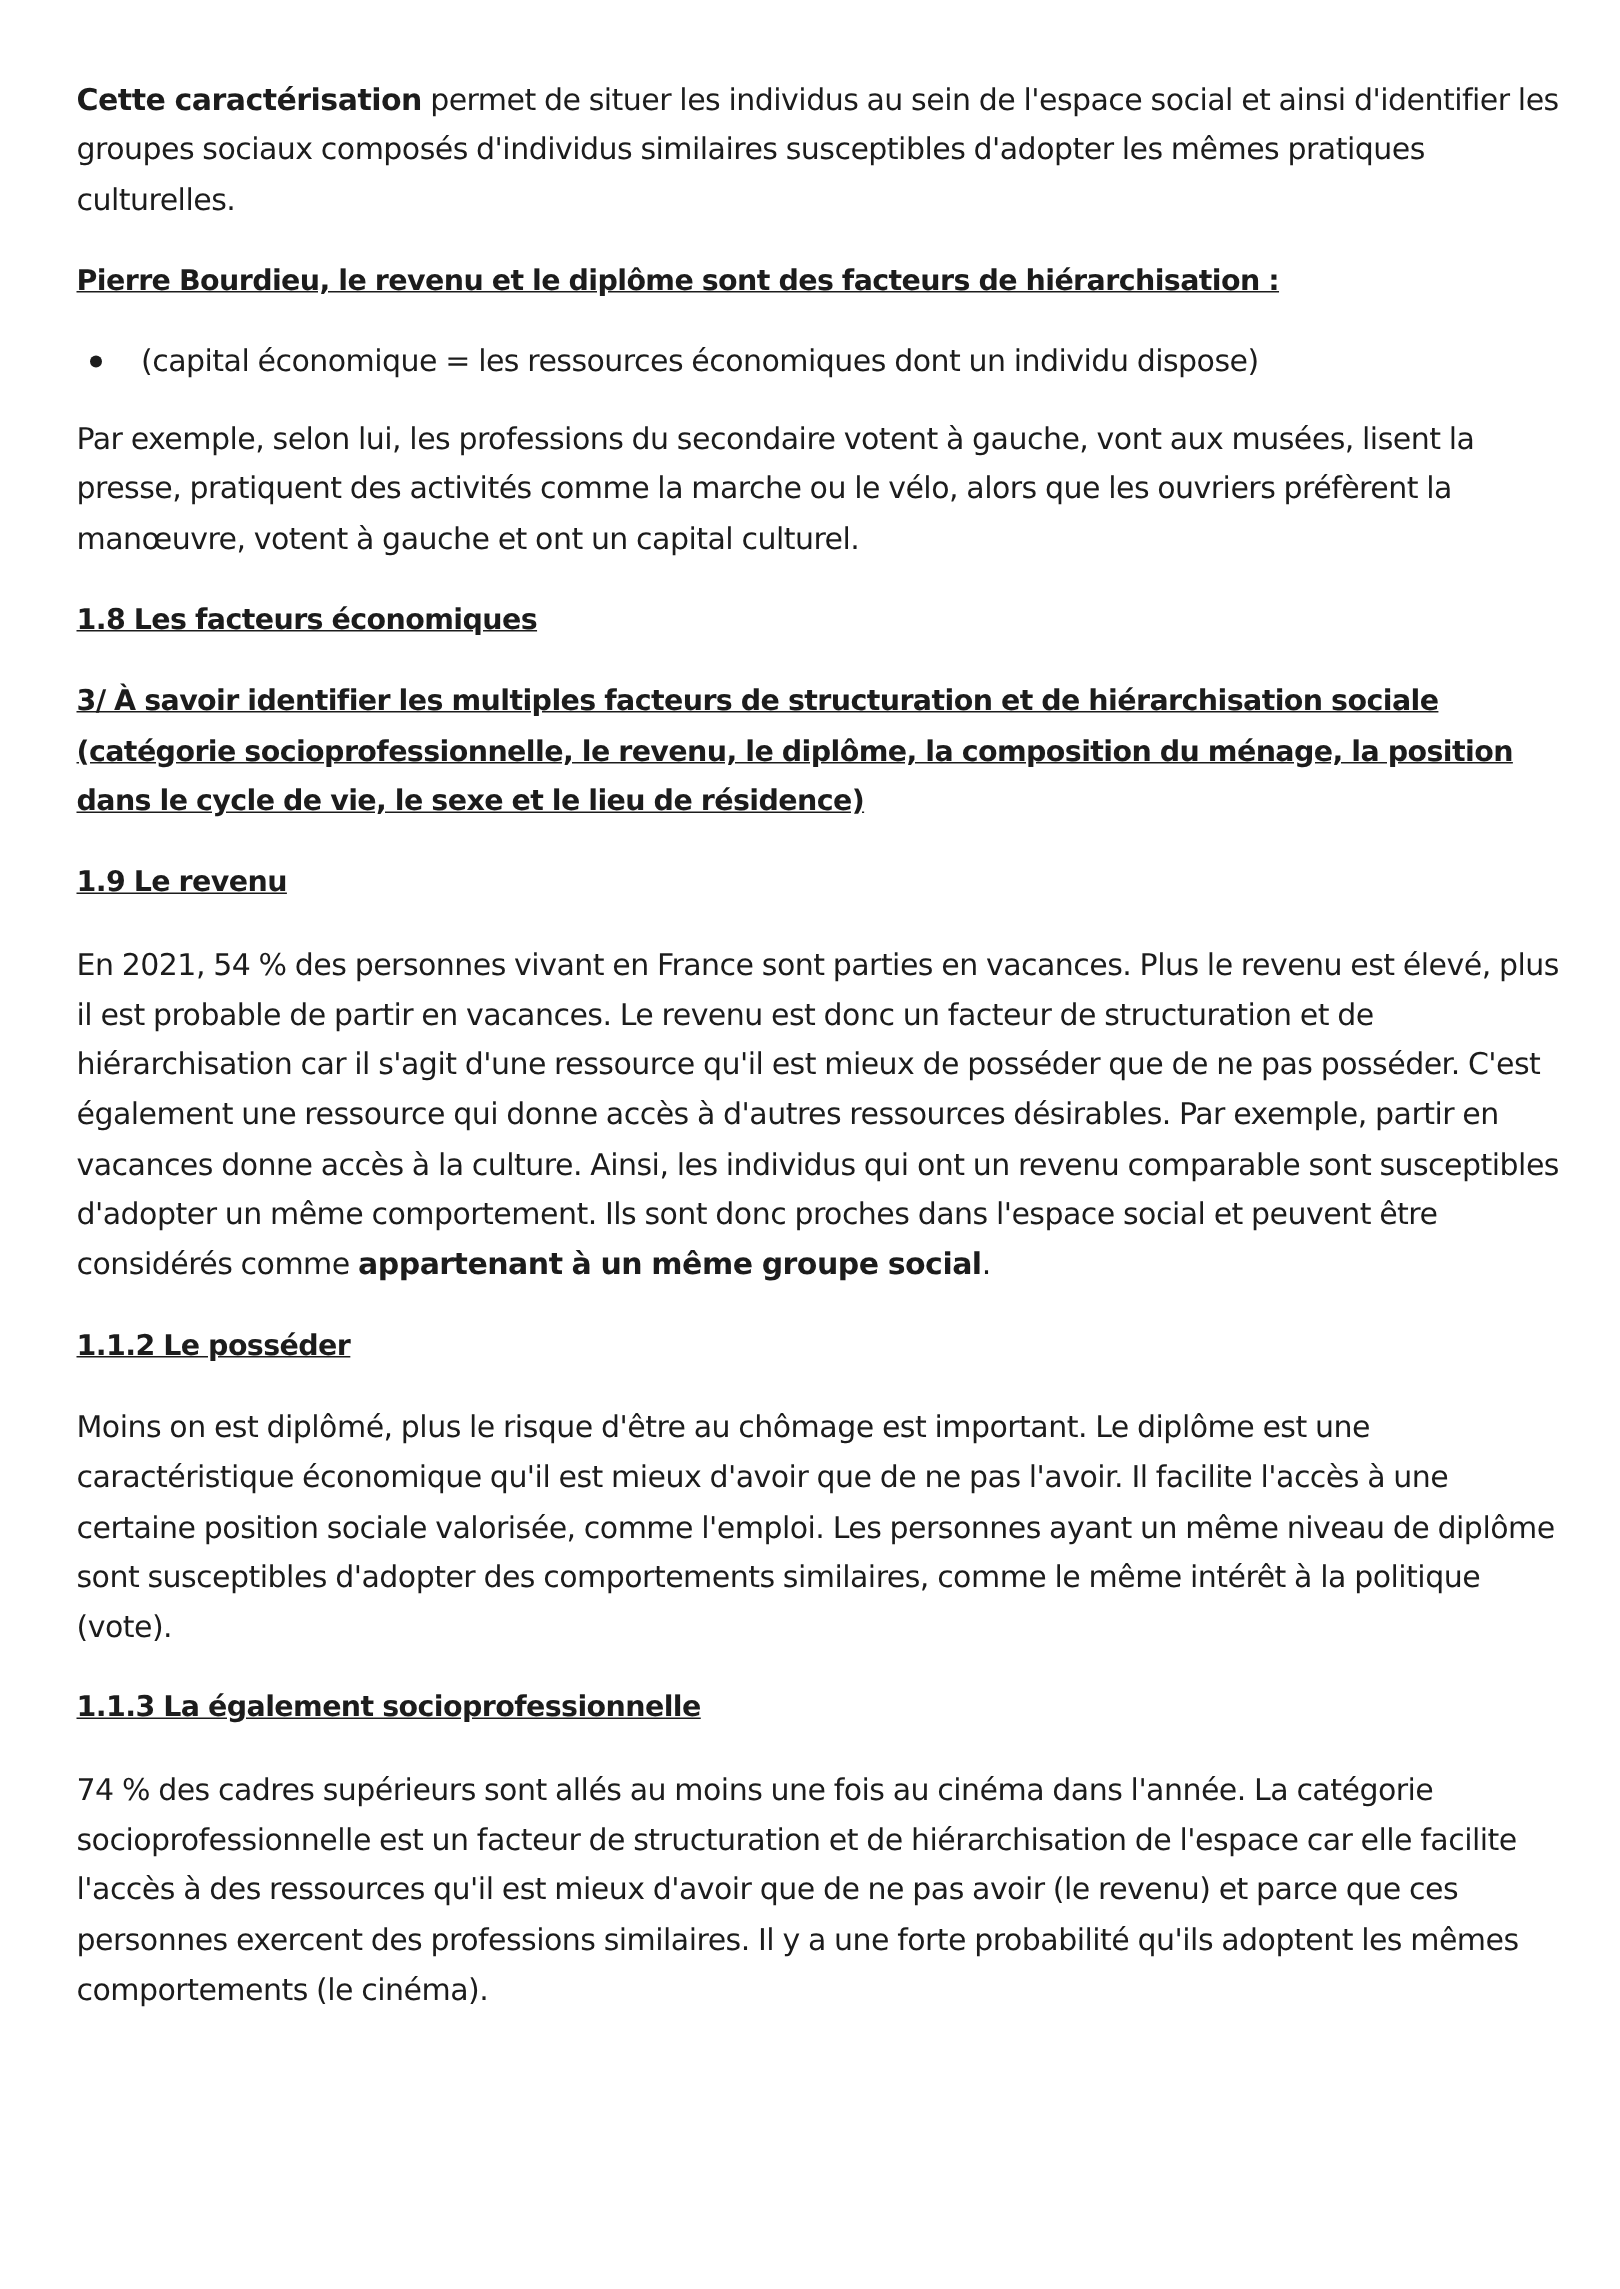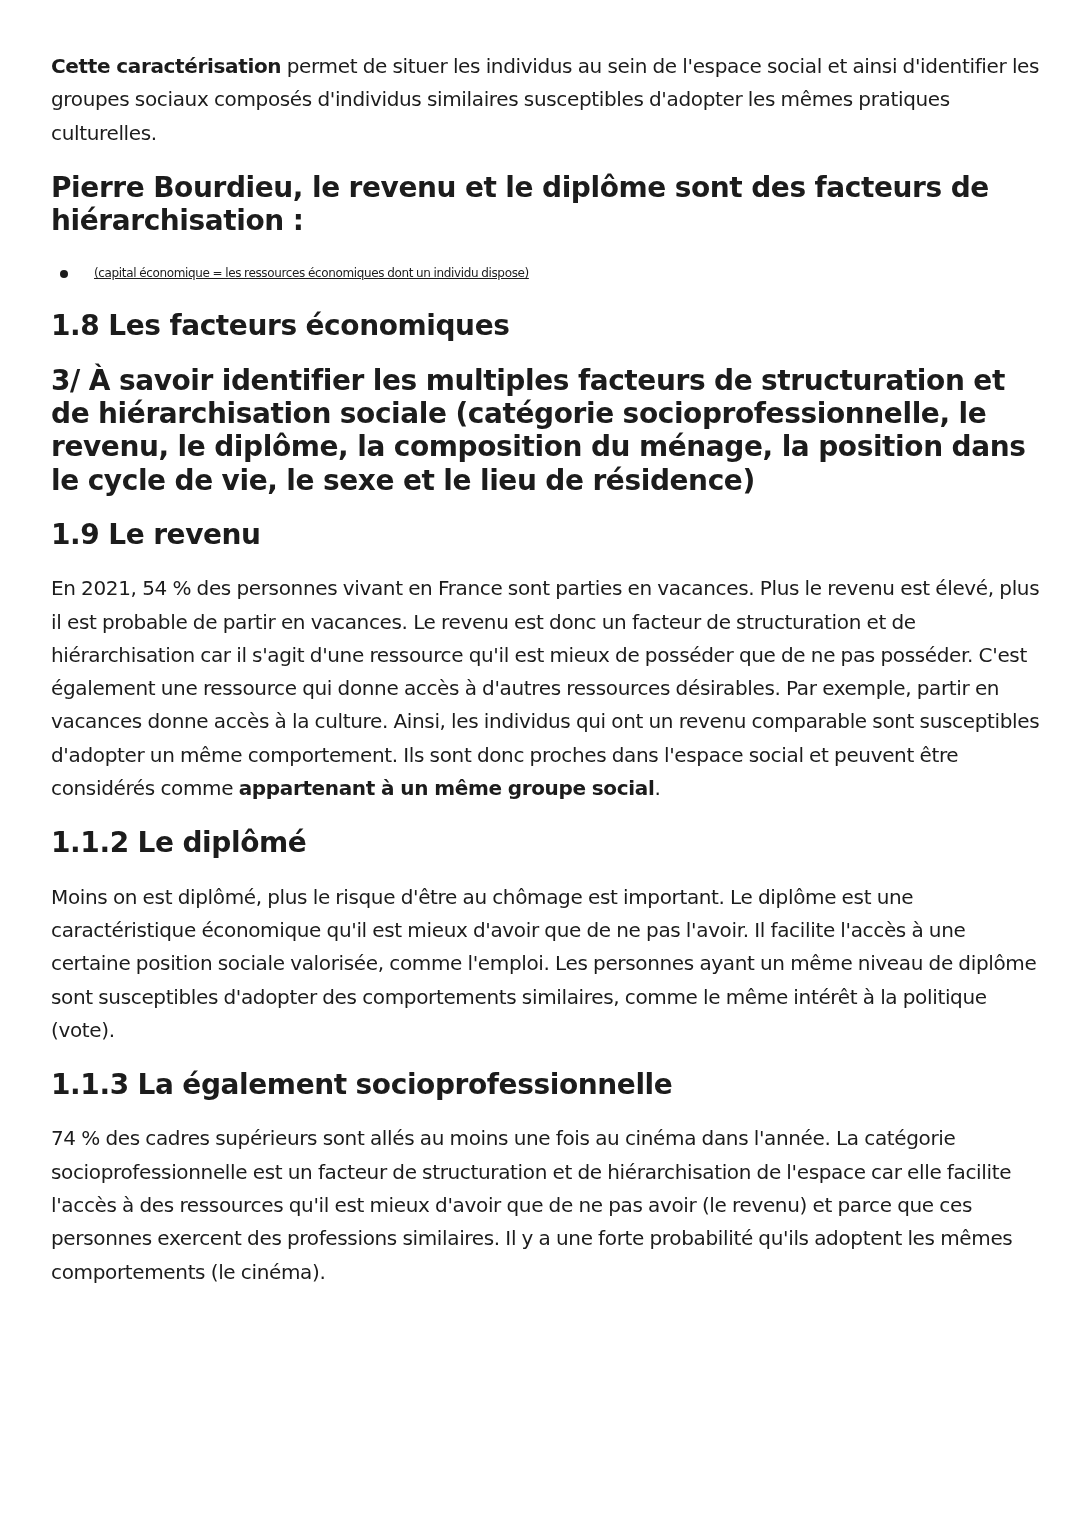--- a/index.html
+++ b/index.html
@@ -18,37 +18,37 @@
   }
   p, h3, ul { margin: 0; }
   .para {
     font-size: 20px;
     line-height: 33.3px;
     letter-spacing: -0.35px;
     word-spacing: -0.5px;
     margin-bottom: 21px;
   }
   .heading {
-    font-size: 28px;
+    font-size: 19px;
     line-height: 33.3px;
     font-weight: bold;
     letter-spacing: -0.4px;
     word-spacing: -0.5px;
     margin-bottom: 21px;
+    text-decoration: underline;
   }
   .bold { font-weight: bold; }
   ul.bullets {
     list-style: none;
     padding: 0 0 0 43px;
     margin-bottom: 21px;
-    font-size: 12px;
+    font-size: 20px;
     line-height: 30px;
     letter-spacing: -0.35px;
     word-spacing: -0.5px;
-    text-decoration: underline;
   }
   ul.bullets li { position: relative; }
   ul.bullets li .dot {
     position: absolute;
     left: -34px;
     top: 12px;
     width: 8px;
     height: 8px;
     border-radius: 50%;
     background: #1c1c1c;
@@ -60,30 +60,31 @@
 <div class="page">
 
   <p class="para"><span class="bold">Cette caractérisation</span><span> permet de situer les individus au sein de l'espace social et ainsi d'identifier les groupes sociaux composés d'individus similaires susceptibles d'adopter les mêmes pratiques culturelles.</span></p>
 
   <h3 class="heading">Pierre Bourdieu, le revenu et le diplôme sont des facteurs de hiérarchisation :</h3>
 
   <ul class="bullets">
     <li><span class="dot"></span><span>(capital économique = les ressources économiques dont un individu dispose)</span></li>
   </ul>
 
+  <p class="para">Par exemple, selon lui, les professions du secondaire votent à gauche, vont aux musées, lisent la presse, pratiquent des activités comme la marche ou le vélo, alors que les ouvriers préfèrent la manœuvre, votent à gauche et ont un capital culturel.</p>
 
   <h3 class="heading">1.8 Les facteurs économiques</h3>
 
   <h3 class="heading">3/ À savoir identifier les multiples facteurs de structuration et de hiérarchisation sociale (catégorie socioprofessionnelle, le revenu, le diplôme, la composition du ménage, la position dans le cycle de vie, le sexe et le lieu de résidence)</h3>
 
   <h3 class="heading">1.9 Le revenu</h3>
 
   <p class="para"><span>En 2021, 54 % des personnes vivant en France sont parties en vacances. Plus le revenu est élevé, plus il est probable de partir en vacances. Le revenu est donc un facteur de structuration et de hiérarchisation car il s'agit d'une ressource qu'il est mieux de posséder que de ne pas posséder. C'est également une ressource qui donne accès à d'autres ressources désirables. Par exemple, partir en vacances donne accès à la culture. Ainsi, les individus qui ont un revenu comparable sont susceptibles d'adopter un même comportement. Ils sont donc proches dans l'espace social et peuvent être considérés comme </span><span class="bold">appartenant à un même groupe social</span><span>.</span></p>
 
-  <h3 class="heading">1.1.2 Le diplômé</h3>
+  <h3 class="heading">1.1.2 Le posséder</h3>
 
   <p class="para">Moins on est diplômé, plus le risque d'être au chômage est important. Le diplôme est une caractéristique économique qu'il est mieux d'avoir que de ne pas l'avoir. Il facilite l'accès à une certaine position sociale valorisée, comme l'emploi. Les personnes ayant un même niveau de diplôme sont susceptibles d'adopter des comportements similaires, comme le même intérêt à la politique (vote).</p>
 
   <h3 class="heading">1.1.3 La également socioprofessionnelle</h3>
 
   <p class="para">74 % des cadres supérieurs sont allés au moins une fois au cinéma dans l'année. La catégorie socioprofessionnelle est un facteur de structuration et de hiérarchisation de l'espace car elle facilite l'accès à des ressources qu'il est mieux d'avoir que de ne pas avoir (le revenu) et parce que ces personnes exercent des professions similaires. Il y a une forte probabilité qu'ils adoptent les mêmes comportements (le cinéma).</p>
 
 </div>
 
 </body></html>

